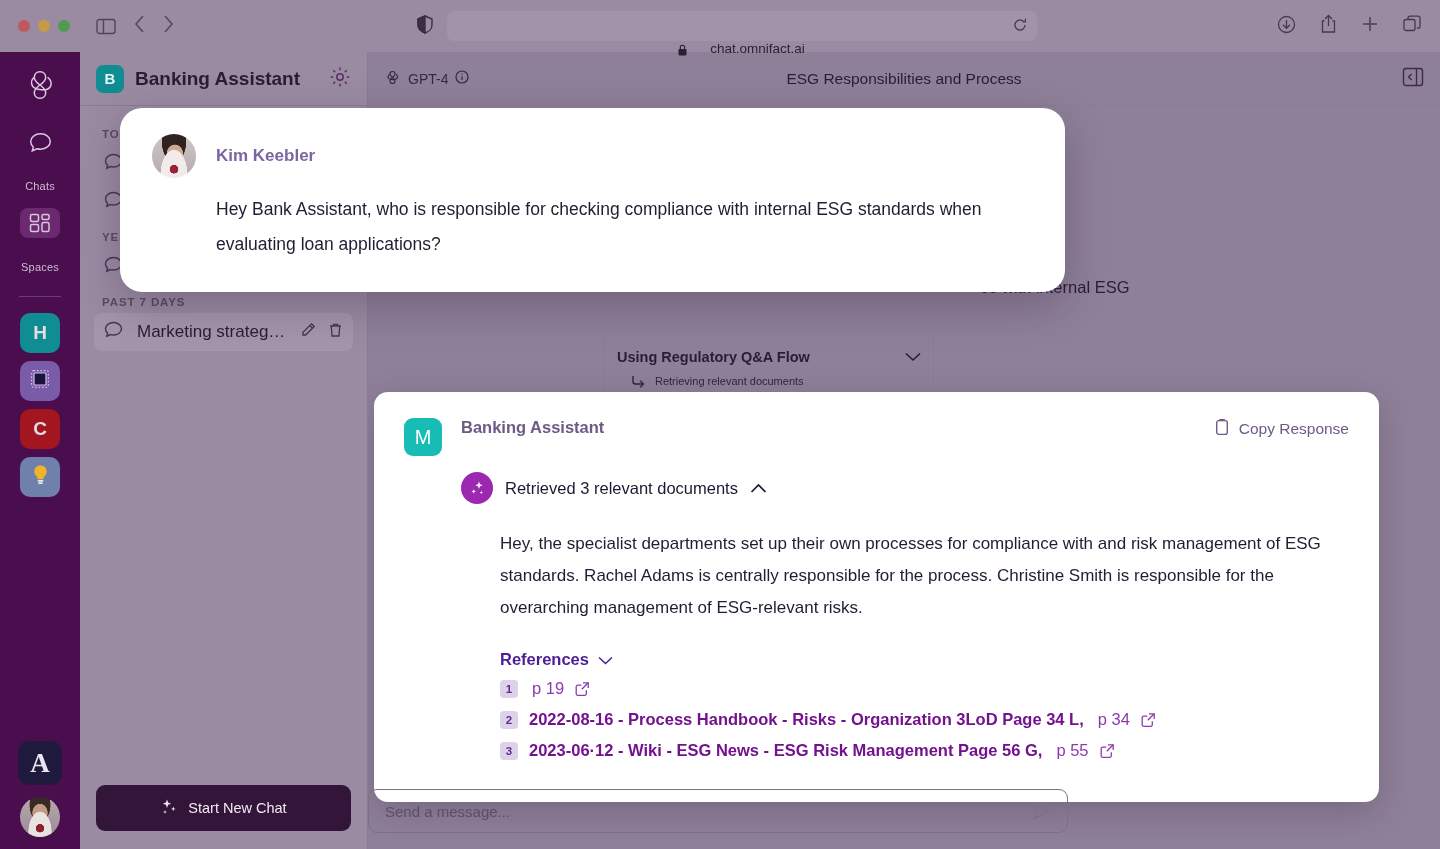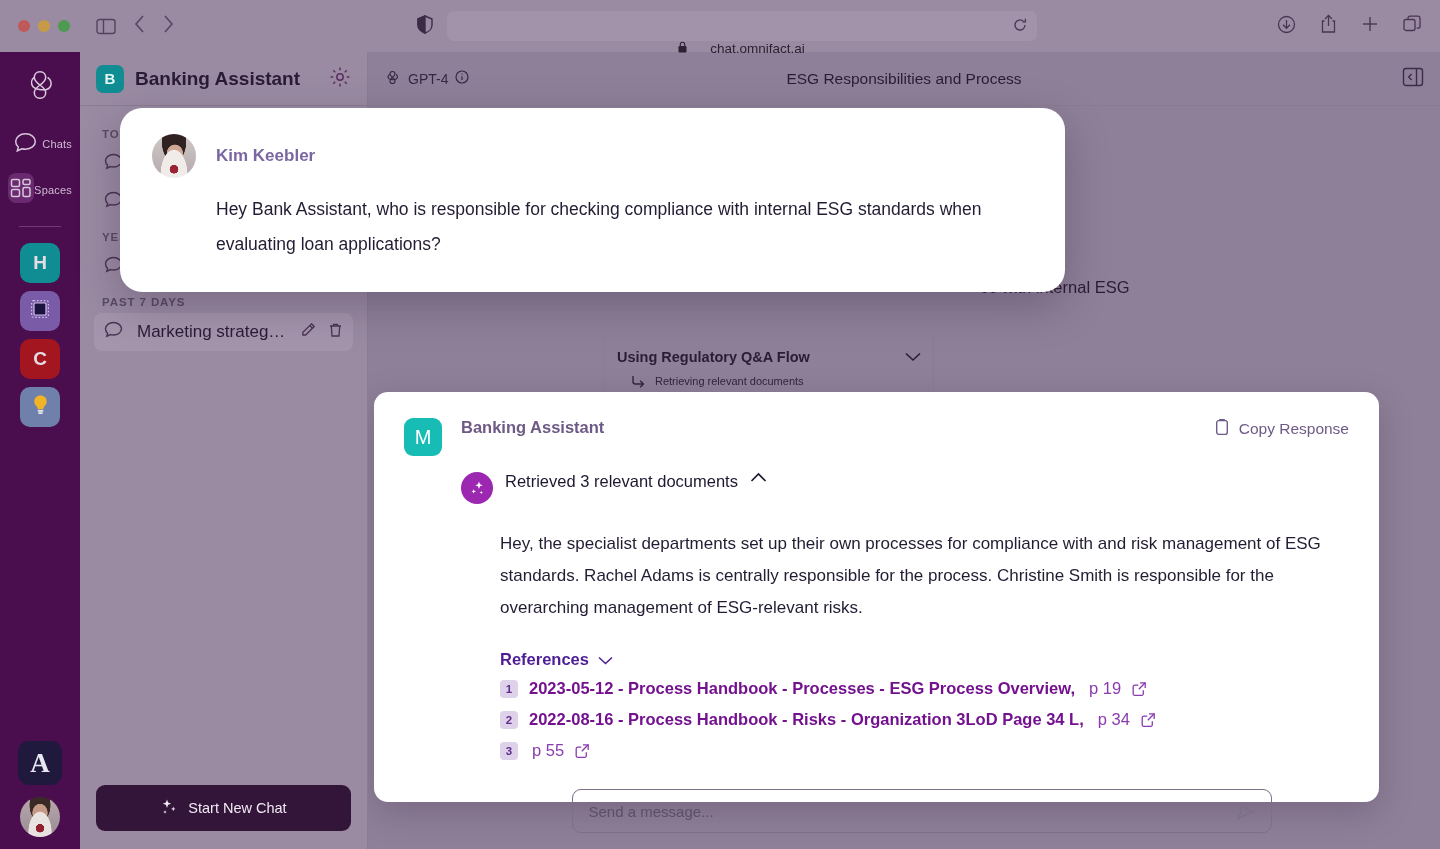--- a/index.html
+++ b/index.html
@@ -27,40 +27,40 @@
   .nav-arrows { display: flex; gap: 18px; margin-right: 18px; color: #5c4363; }
   .url-wrap { flex: 1; display: flex; align-items: center; justify-content: center; gap: 14px; }
   .shield { color: #3d2b45; }
   .url-field {
     width: 590px; height: 30px; border-radius: 7px;
     background: #a293ab;
     display: flex; align-items: center; justify-content: center;
     position: relative;
     font-size: 13.5px; color: #2d2033;
   }
-  .url-text { display: flex; align-items: flex-start; gap: 23px; margin-top: 44px; }
+  .url-text { display: flex; align-items: flex-end; gap: 23px; margin-top: 44px; }
   .reload { position: absolute; right: 10px; color: #4a3550; }
   .chrome-right { display: flex; gap: 24px; align-items: center; margin-left: 16px; color: #4a3550; }
 
   
   .app {
     position: absolute; top: 52px; left: 0; width: 1440px; height: 797px;
   }
 
   
   .rail {
     position: absolute; left: 0; top: 0; width: 80px; height: 797px;
     background: #4a0d4e;
     display: flex; flex-direction: column; align-items: center;
     padding-top: 14px;
   }
   .brand-logo { width: 38px; height: 38px; color: #d9c9de; margin-bottom: 20px; }
   .rail-item {
-    display: flex; flex-direction: row; align-items: center;
-    margin-bottom: 10px; cursor: pointer; width: 64px; padding: 3px 0;
+    display: flex; flex-direction: column; align-items: center;
+    margin-bottom: 10px; cursor: pointer; width: 64px; padding: 3px 0; gap: 20px;
   }
   .rail-glyph {
     width: 40px; height: 30px; border-radius: 8px;
     display: flex; align-items: center; justify-content: center;
     color: #d7c7dc;
   }
   .rail-item.active .rail-glyph { background: #6b2a6f; }
   .rail-label { font-size: 11px; color: #cdbcd3; margin-top: 3px; letter-spacing: .2px; }
   .rail-divider { width: 42px; height: 1px; background: #6e3b72; margin: 10px 0 16px; }
 
@@ -180,21 +180,21 @@
     color: #ffffff; display: flex; align-items: center; justify-content: center;
     font-size: 20px; font-weight: 500; flex-shrink: 0;
   }
   .asst-meta { margin-left: 19px; flex: 1; }
   .asst-name { font-size: 16.5px; color: #6d5a86; font-weight: 600; }
   .copy-btn {
     display: flex; align-items: center; gap: 9px;
     color: #6d5a86; font-size: 15.5px; cursor: pointer; white-space: nowrap;
   }
   .retrieved-row {
-    display: flex; gap: 12px;
+    display: flex; align-items: center; gap: 12px;
     margin: 16px 0 0 57px;
   }
   .sparkle-badge {
     width: 32px; height: 32px; border-radius: 50%; background: #9c27b0;
     display: flex; align-items: center; justify-content: center; color: #fff;
     flex-shrink: 0; cursor: pointer;
   }
   .retrieved-text { font-size: 16.5px; color: #1f1830; }
   .chev { color: #1f1830; cursor: pointer; display: flex; }
   .asst-body {
@@ -215,21 +215,21 @@
     color: #5d2d8e; font-size: 11.5px; font-weight: 600;
     display: flex; align-items: center; justify-content: center; flex-shrink: 0;
   }
   .ref-title { color: #73118f; font-weight: 700; }
   .ref-page { color: #8b3bae; font-weight: 400; margin-left: 3px; }
   .ext-icon { color: #8b3bae; display: flex; }
 
   
   .composer-wrap {
     position: absolute; left: 0; right: 0; bottom: 0; height: 76px;
-    display: flex; align-items: center; justify-content: center; margin-left: 35px;
+    display: flex; align-items: center; justify-content: flex-start;
   }
   .composer {
     width: 700px; height: 44px; border: 1px solid #7e6f88; border-radius: 9px;
     display: flex; align-items: center; padding: 0 16px;
     background: transparent;
   }
   .composer-placeholder { flex: 1; font-size: 15px; color: #5d4e67; }
   .send-icon { color: #7e6f88; cursor: pointer; display: flex; }
 
   
@@ -577,21 +577,20 @@
           <span>
             <svg width="15" height="9" viewBox="0 0 15 9" fill="none" stroke="currentColor" stroke-width="1.5">
                 <polyline points="1,1.5 7.5,7.5 14,1.5"></polyline>
               </svg>
           </span>
         </div>
 
         <div class="ref-list">
           <div class="ref-item">
             <span class="ref-num">1</span>
-            <span class="ref-title">2023-05-12 - Process Handbook - Processes - ESG Process Overview,</span>
             <span class="ref-page">p 19</span>
             <span class="ext-icon">
               <svg width="15" height="15" viewBox="0 0 15 15" fill="none" stroke="currentColor" stroke-width="1.3">
                 <path d="M8 1.8h5.2V7"></path>
                   <path d="M13.2 1.8L6.8 8.2"></path>
                 <path d="M11.3 9.2v3.6a1.5 1.5 0 0 1-1.5 1.5H2.7a1.5 1.5 0 0 1-1.5-1.5V5.7a1.5 1.5 0 0 1 1.5-1.5h3.6"></path>
               </svg>
             </span>
           </div>
           <div class="ref-item">
@@ -601,20 +600,21 @@
             <span class="ext-icon">
               <svg width="15" height="15" viewBox="0 0 15 15" fill="none" stroke="currentColor" stroke-width="1.3">
                 <path d="M8 1.8h5.2V7"></path>
                   <path d="M13.2 1.8L6.8 8.2"></path>
                 <path d="M11.3 9.2v3.6a1.5 1.5 0 0 1-1.5 1.5H2.7a1.5 1.5 0 0 1-1.5-1.5V5.7a1.5 1.5 0 0 1 1.5-1.5h3.6"></path>
               </svg>
             </span>
           </div>
           <div class="ref-item">
             <span class="ref-num">3</span>
+            <span class="ref-title">2023-06·12 - Wiki - ESG News - ESG Risk Management Page 56 G,</span>
             <span class="ref-page">p 55</span>
             <span class="ext-icon">
               <svg width="15" height="15" viewBox="0 0 15 15" fill="none" stroke="currentColor" stroke-width="1.3">
                 <path d="M8 1.8h5.2V7"></path>
                   <path d="M13.2 1.8L6.8 8.2"></path>
                 <path d="M11.3 9.2v3.6a1.5 1.5 0 0 1-1.5 1.5H2.7a1.5 1.5 0 0 1-1.5-1.5V5.7a1.5 1.5 0 0 1 1.5-1.5h3.6"></path>
               </svg>
             </span>
           </div>
         </div>

